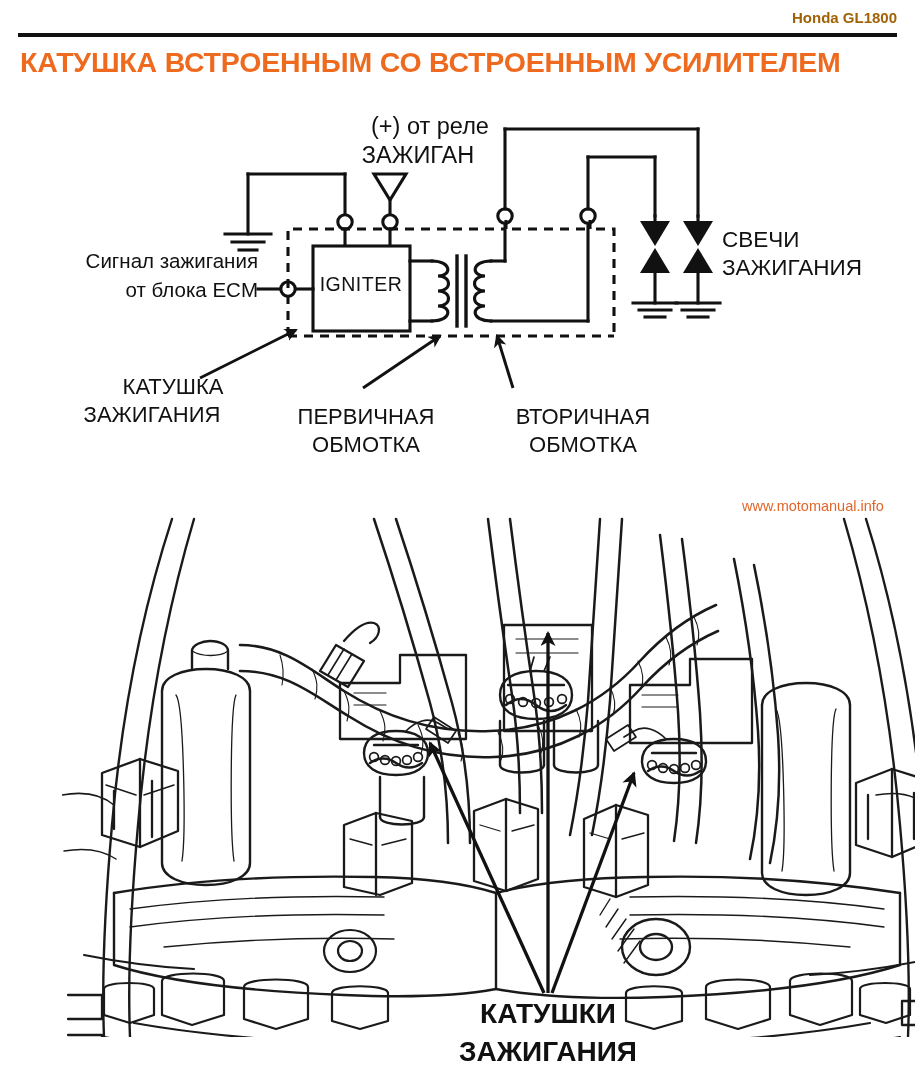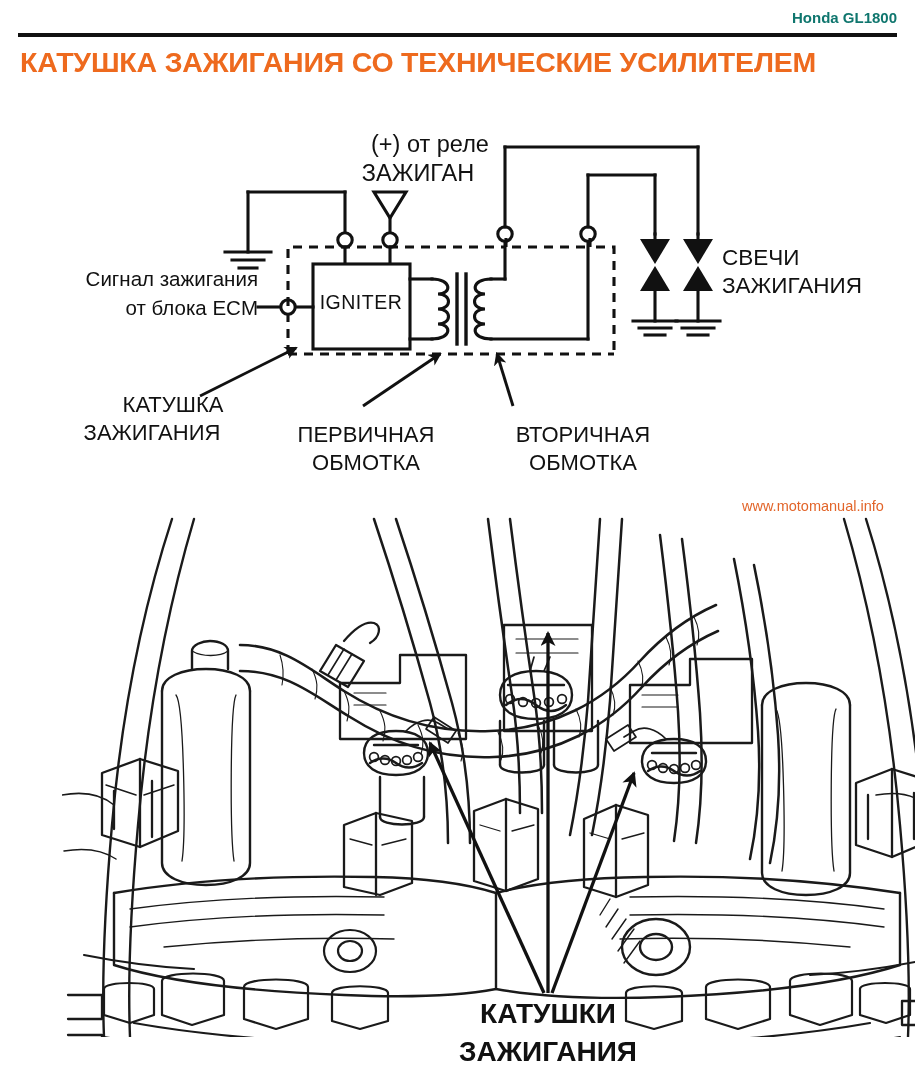--- a/index.html
+++ b/index.html
@@ -14,33 +14,33 @@
   .hdr-row{
     position:absolute;left:0;top:8px;width:915px;height:26px;
   }
   .hdr-left{
     position:absolute;left:22px;top:0;
     font-size:15.5px;font-weight:bold;letter-spacing:.2px;color:#111;
     white-space:nowrap;
   }
   .hdr-right{
     position:absolute;right:18px;top:1px;
-    font-size:15px;font-weight:bold;color:#0f766e;white-space:nowrap;
+    font-size:15px;font-weight:bold;color:#a16207;white-space:nowrap;
   }
   .hdr-rule{
     position:absolute;left:18px;top:33px;width:879px;height:4px;background:#111;
   }
   .page-title{
     position:absolute;left:20px;top:46px;width:880px;
     font-size:28.5px;font-weight:bold;color:#EE6A1E;
     letter-spacing:-.2px;white-space:nowrap;
   }
 
   
-  .schem{position:absolute;left:0;top:106px;width:774px;height:390px;}
+  .schem{position:absolute;left:0;top:88px;width:774px;height:390px;}
   .schem svg{display:block;}
 
   
   .photo{position:absolute;left:0;top:495px;width:915px;height:585px;padding-left:44px;}
   .photo svg{display:block;}
 
   .wm{
     position:absolute;left:706px;top:498px;
     font-size:14.5px;color:#E2652A;white-space:nowrap;
     font-family:"Liberation Sans","DejaVu Sans",sans-serif;
@@ -51,21 +51,21 @@
 </style>
 </head>
 <body>
 
 <div class="page">
 
   <div class="hdr-row">
     <div class="hdr-right">Honda GL1800</div>
   </div>
   <div class="hdr-rule"></div>
-  <div class="page-title">КАТУШКА ЗАЖИГАНИЯ СО ТЕХНИЧЕСКИЕ УСИЛИТЕЛЕМ</div>
+  <div class="page-title">КАТУШКА ВСТРОЕННЫМ СО ВСТРОЕННЫМ УСИЛИТЕЛЕМ</div>
 
   <div class="schem">
     <svg width="915" height="390" viewBox="0 0 915 390" xmlns="http://www.w3.org/2000/svg">
       <defs>
         <marker id="ah" markerWidth="13" markerHeight="13" refX="11" refY="6.5" orient="auto" markerUnits="userSpaceOnUse">
           <path d="M0,0 L13,6.5 L0,13 L3.6,6.5 Z" fill="#111"></path>
         </marker>
       </defs>
       <g stroke="#111" fill="none" stroke-width="3.1" stroke-linecap="square">
 

